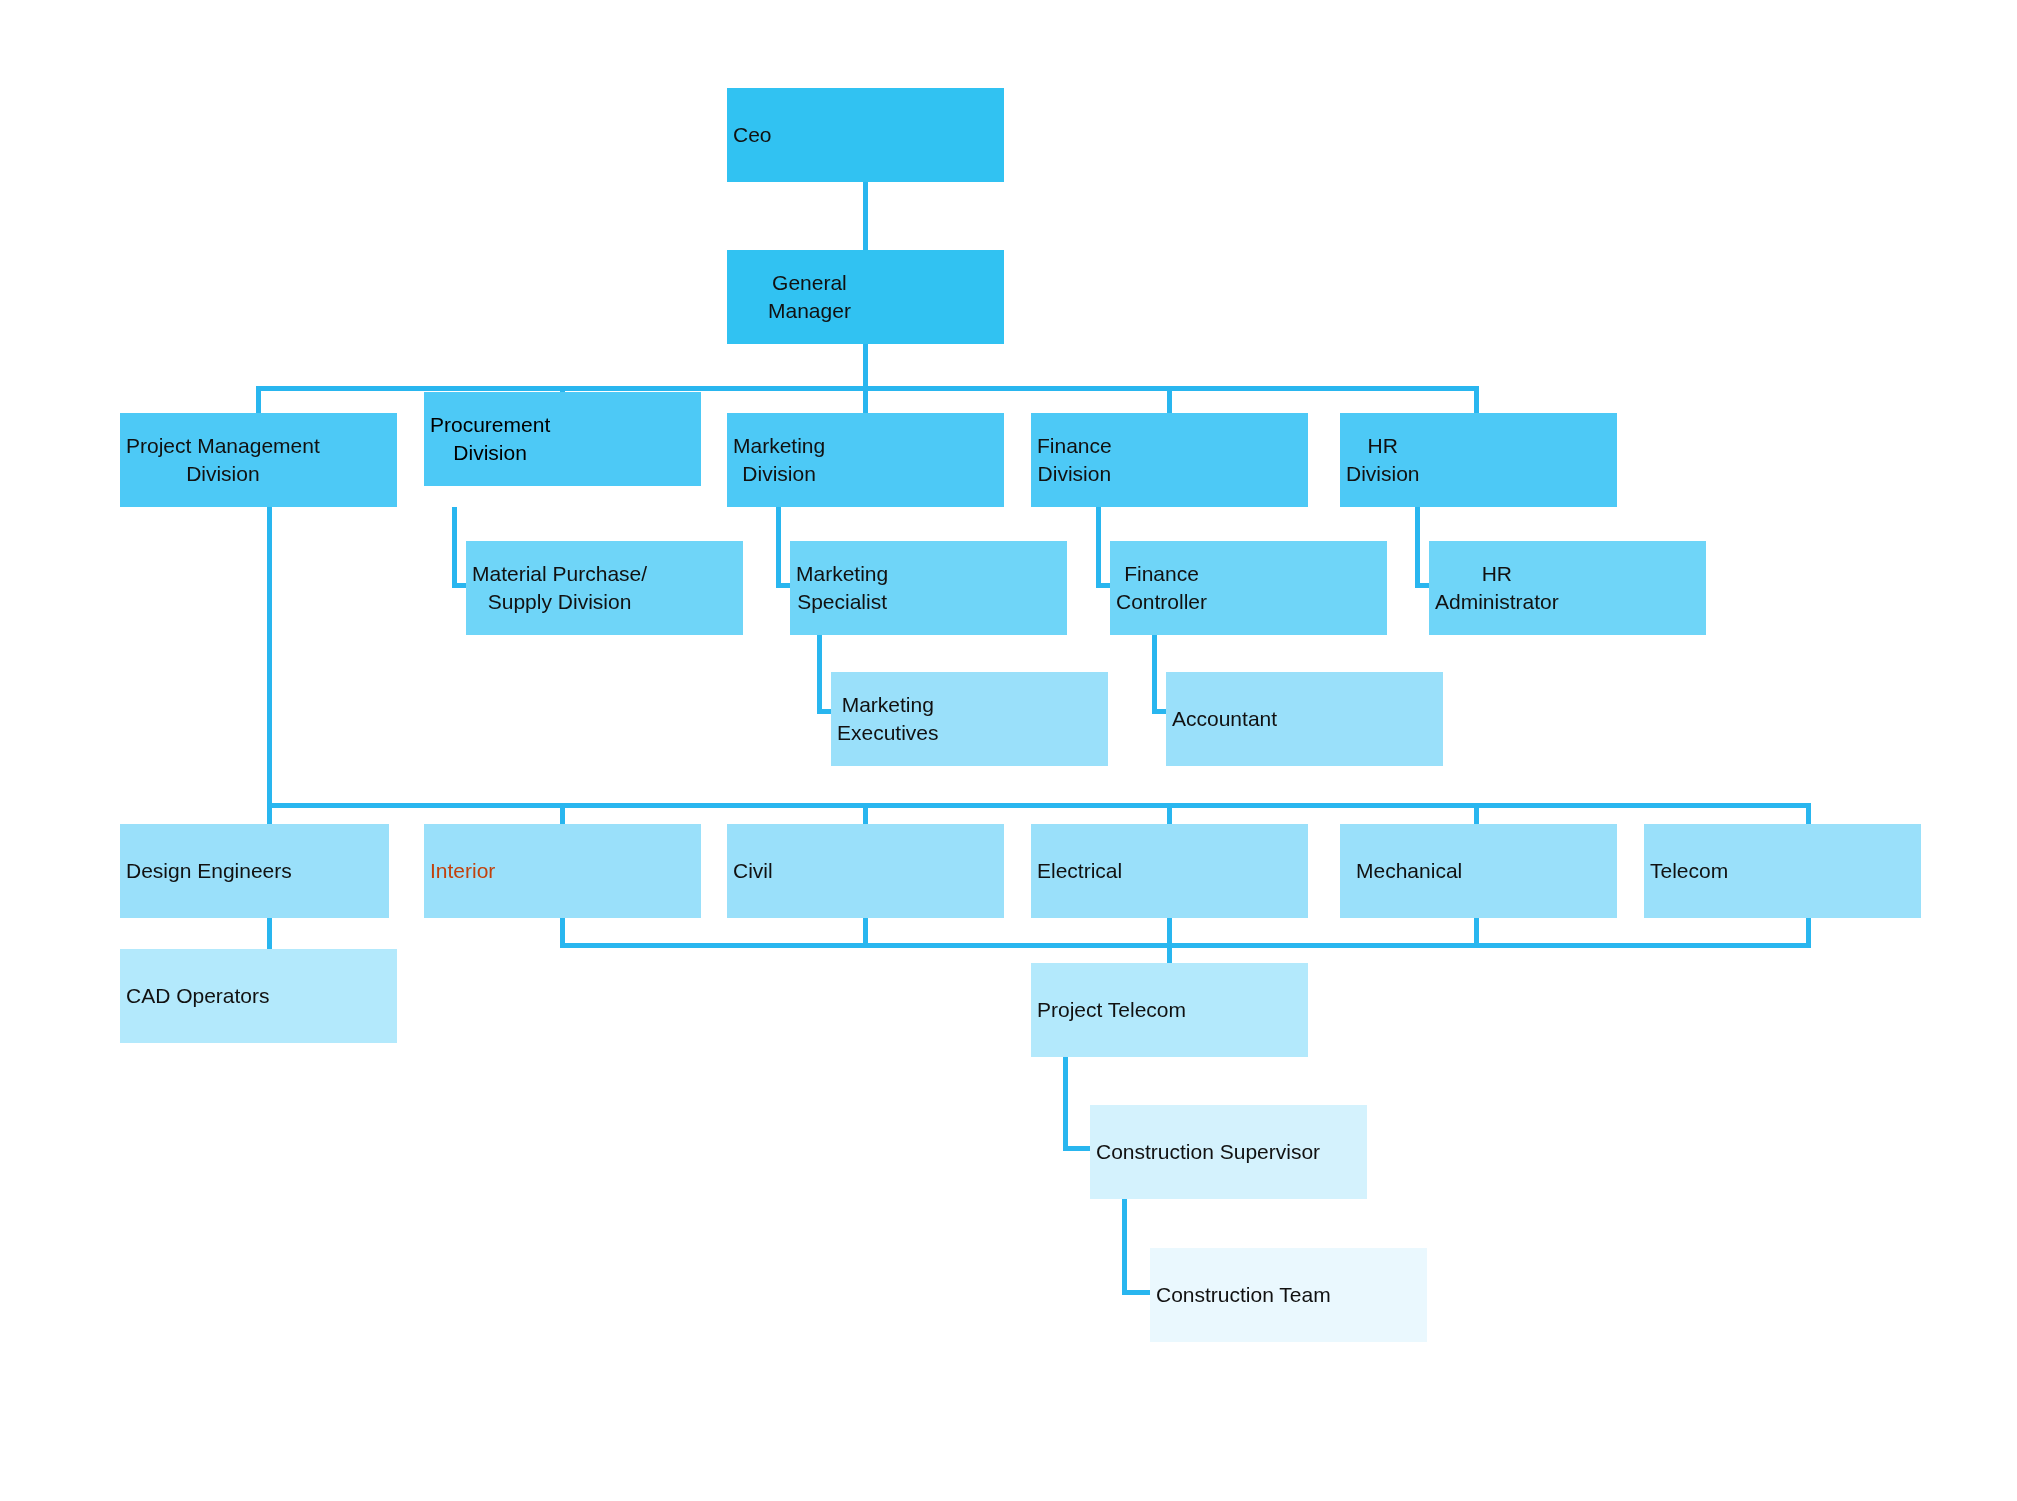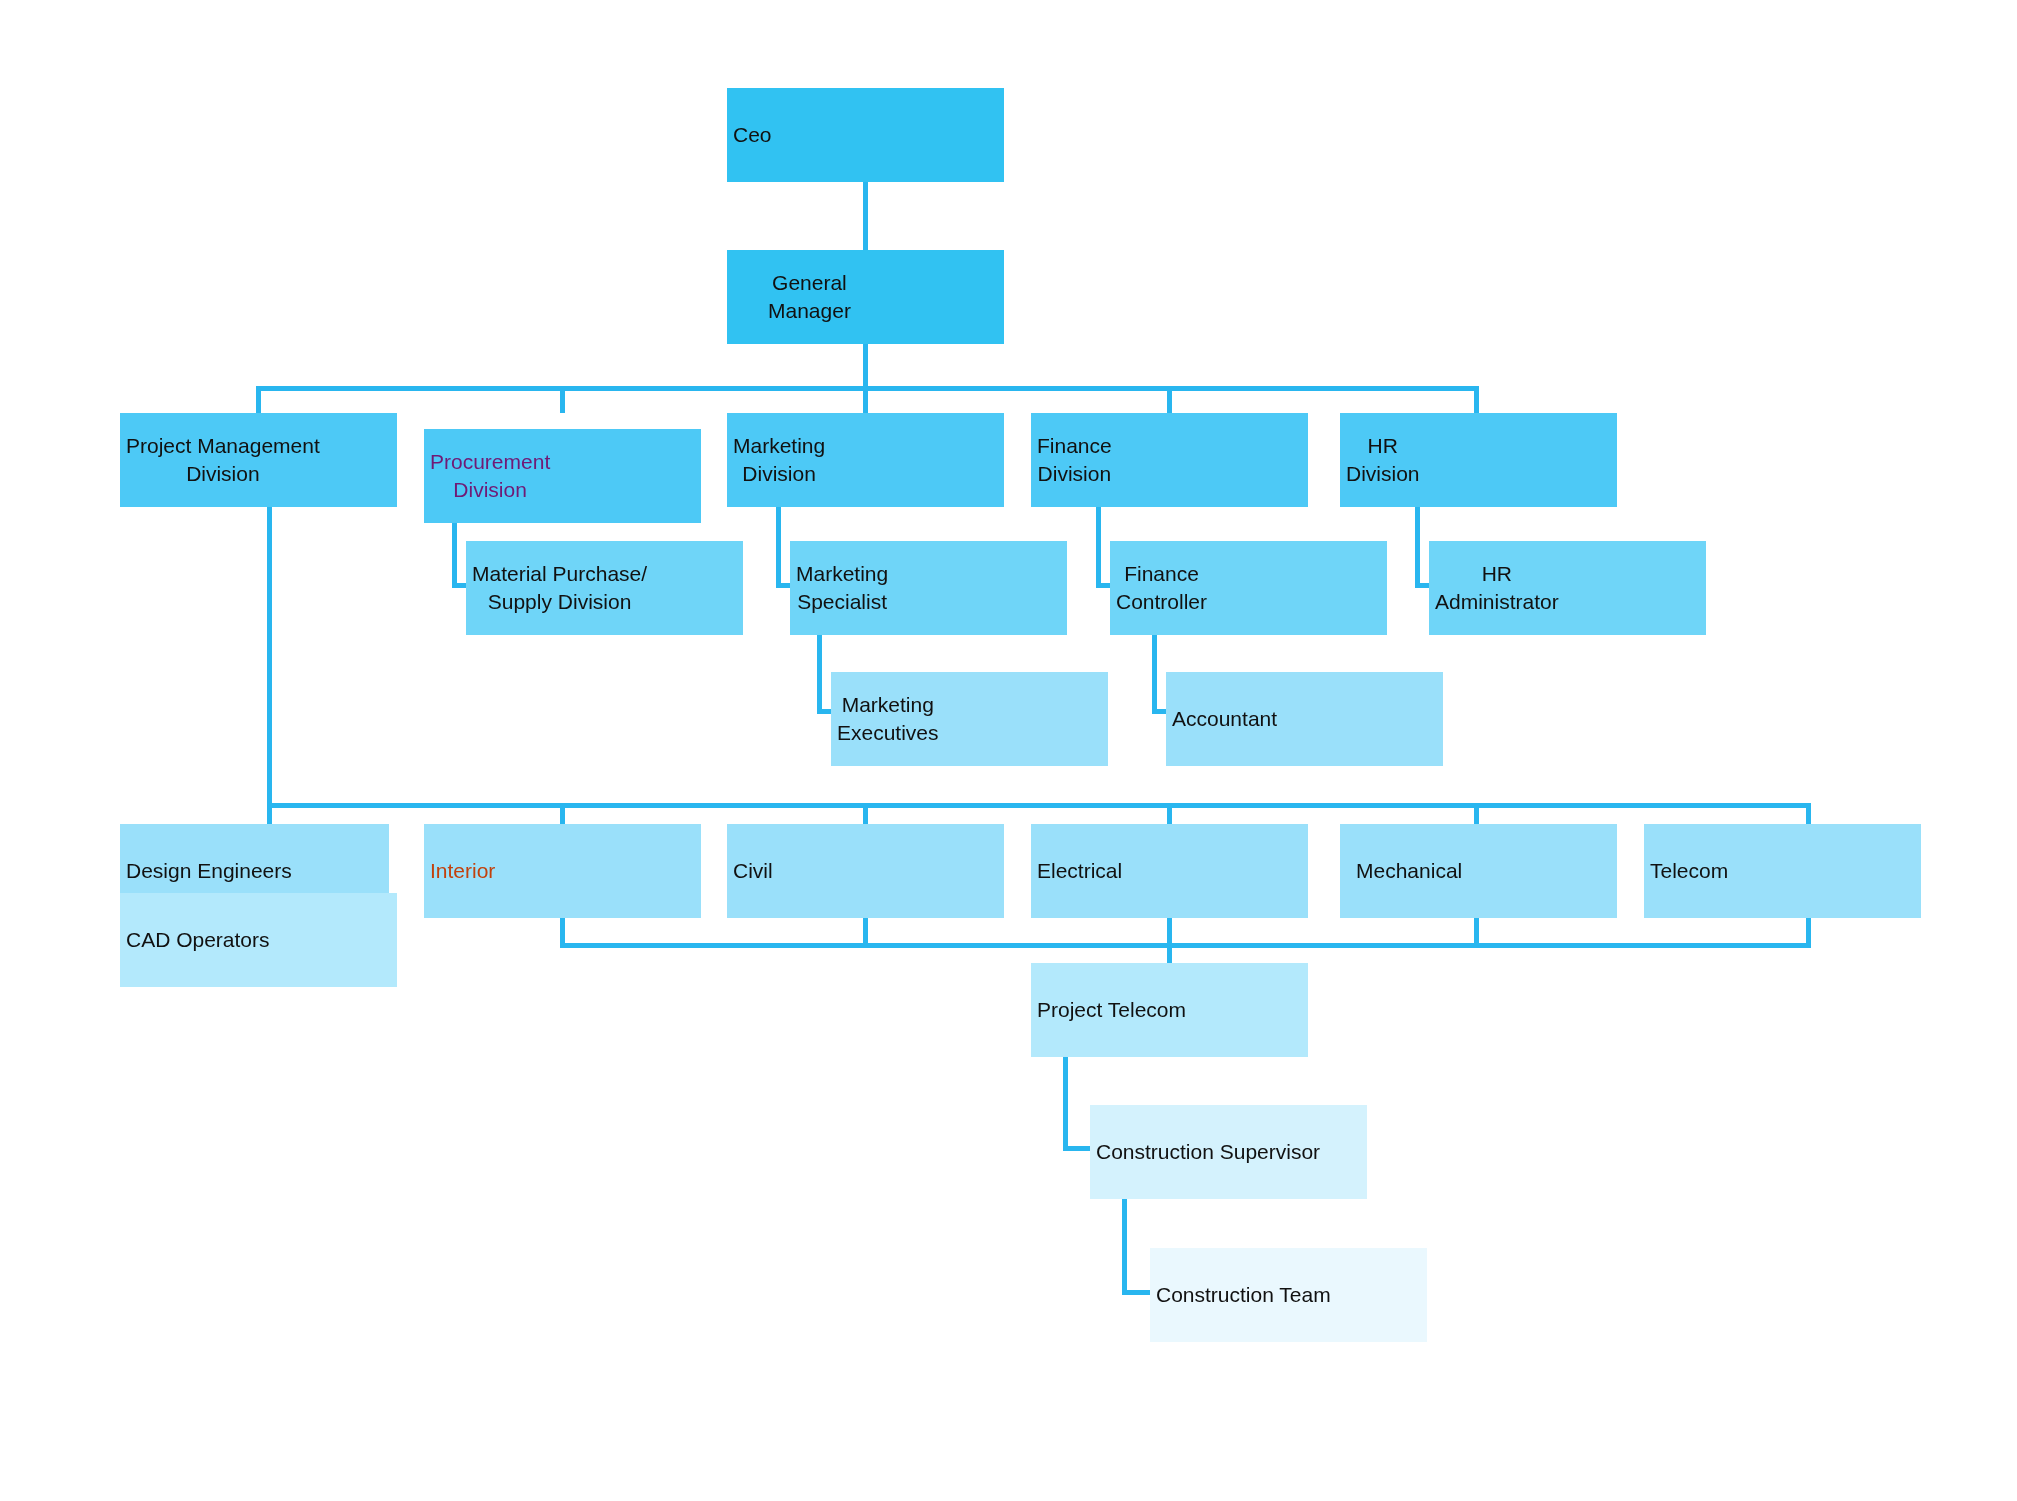--- a/index.html
+++ b/index.html
@@ -82,21 +82,21 @@
       <div class="edge edge-h" style="left: 1063px; top: 1146px; width: 32px; background: rgb(41, 182, 239);"></div>
       <div class="edge edge-v" style="left: 1122px; top: 1199px; height: 96px; background: rgb(41, 182, 239);"></div>
       <div class="edge edge-h" style="left: 1122px; top: 1290px; width: 32px; background: rgb(41, 182, 239);"></div>
     </div>
   <div id="node-layer">
       <div class="node" style="left: 727px; top: 88px; width: 277px; height: 94px; background: rgb(49, 194, 242); color: rgb(17, 17, 17);"><span>Ceo</span></div>
       <div class="node" style="left: 727px; top: 250px; width: 277px; height: 94px; background: rgb(49, 194, 242); color: rgb(17, 17, 17); padding-left: 41px;"><span>General
 Manager</span></div>
       <div class="node" style="left: 120px; top: 413px; width: 277px; height: 94px; background: rgb(77, 201, 246); color: rgb(17, 17, 17);"><span>Project Management
 Division</span></div>
-      <div class="node" style="left: 424px; top: 429px; width: 277px; height: 94px; background: rgb(77, 201, 246); color: #701a75;"><span>Procurement
+      <div class="node" style="left: 424px; top: 392px; width: 277px; height: 94px; background: rgb(77, 201, 246); color: #000000;"><span>Procurement
 Division</span></div>
       <div class="node" style="left: 727px; top: 413px; width: 277px; height: 94px; background: rgb(77, 201, 246); color: rgb(17, 17, 17);"><span>Marketing
 Division</span></div>
       <div class="node" style="left: 1031px; top: 413px; width: 277px; height: 94px; background: rgb(77, 201, 246); color: rgb(17, 17, 17);"><span>Finance
 Division</span></div>
       <div class="node" style="left: 1340px; top: 413px; width: 277px; height: 94px; background: rgb(77, 201, 246); color: rgb(17, 17, 17);"><span>HR
 Division</span></div>
       <div class="node" style="left: 466px; top: 541px; width: 277px; height: 94px; background: rgb(111, 213, 248); color: rgb(17, 17, 17);"><span>Material Purchase/
 Supply Division</span></div>
       <div class="node" style="left: 790px; top: 541px; width: 277px; height: 94px; background: rgb(111, 213, 248); color: rgb(17, 17, 17);"><span>Marketing
@@ -107,18 +107,18 @@
 Administrator</span></div>
       <div class="node" style="left: 831px; top: 672px; width: 277px; height: 94px; background: rgb(154, 224, 250); color: rgb(17, 17, 17);"><span>Marketing
 Executives</span></div>
       <div class="node" style="left: 1166px; top: 672px; width: 277px; height: 94px; background: rgb(154, 224, 250); color: rgb(17, 17, 17);"><span>Accountant</span></div>
       <div class="node" style="left: 120px; top: 824px; width: 269px; height: 94px; background: rgb(154, 224, 250); color: rgb(17, 17, 17);"><span>Design Engineers</span></div>
       <div class="node" style="left: 424px; top: 824px; width: 277px; height: 94px; background: rgb(154, 224, 250); color: #c2410c;"><span>Interior</span></div>
       <div class="node" style="left: 727px; top: 824px; width: 277px; height: 94px; background: rgb(154, 224, 250); color: rgb(17, 17, 17);"><span>Civil</span></div>
       <div class="node" style="left: 1031px; top: 824px; width: 277px; height: 94px; background: rgb(154, 224, 250); color: rgb(17, 17, 17);"><span>Electrical</span></div>
       <div class="node" style="left: 1340px; top: 824px; width: 277px; height: 94px; background: rgb(154, 224, 250); color: rgb(17, 17, 17); padding-left: 16px;"><span>Mechanical</span></div>
       <div class="node" style="left: 1644px; top: 824px; width: 277px; height: 94px; background: rgb(154, 224, 250); color: rgb(17, 17, 17);"><span>Telecom</span></div>
-      <div class="node" style="left: 120px; top: 893px; width: 277px; height: 94px; background: rgb(179, 233, 252); color: rgb(17, 17, 17);"><span>CAD Operators</span></div>
+      <div class="node" style="left: 120px; top: 949px; width: 277px; height: 94px; background: rgb(179, 233, 252); color: rgb(17, 17, 17);"><span>CAD Operators</span></div>
       <div class="node" style="left: 1031px; top: 963px; width: 277px; height: 94px; background: rgb(179, 233, 252); color: rgb(17, 17, 17);"><span>Project Telecom</span></div>
       <div class="node" style="left: 1090px; top: 1105px; width: 277px; height: 94px; background: rgb(212, 242, 253); color: rgb(17, 17, 17);"><span>Construction Supervisor</span></div>
       <div class="node" style="left: 1150px; top: 1248px; width: 277px; height: 94px; background: rgb(234, 248, 254); color: rgb(17, 17, 17);"><span>Construction Team</span></div>
     </div>
 </div>
 
 </body></html>

